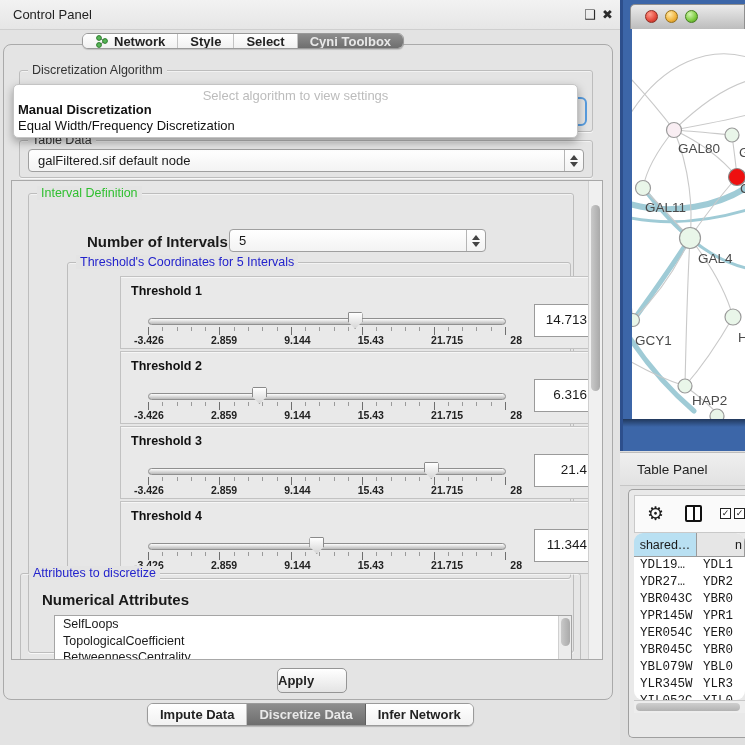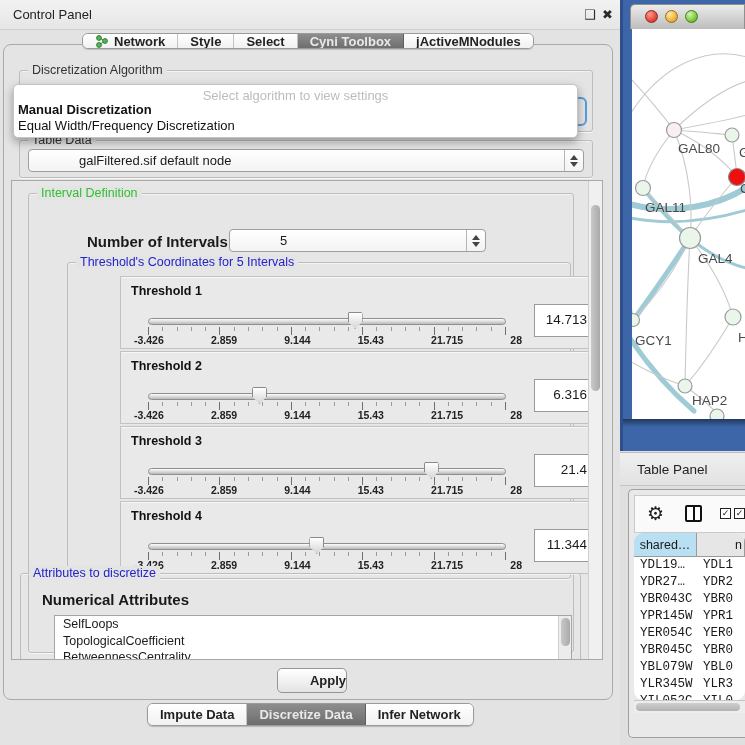--- a/index.html
+++ b/index.html
@@ -25,21 +25,21 @@
   #outer-panel { left:3px; top:44px; width:610px; height:656px; background:#e4e4e4; border:1px solid #aaaaaa; border-radius:8px; }
 
   .titled { position:absolute; border:1px solid #bdbdbd; border-radius:3px; box-shadow:0 1px 0 rgba(255,255,255,.7), inset 0 1px 0 rgba(255,255,255,.5); }
   .titled > .cap { position:absolute; top:-8px; left:8px; background:#e4e4e4; padding:0 4px; font-size:12.5px; }
   .cap.green { color:#2fbf2f; }
   .cap.blue  { color:#2323cc; }
   .cap.dark  { color:#333; }
 
   
   .combo { position:absolute; background:linear-gradient(#ffffff,#f3f3f3); border:1px solid #9f9f9f; border-radius:4px; font-size:13px; display:flex; align-items:center; }
-  .combo .val { flex:1; padding:0 17px; overflow:hidden; white-space:nowrap;margin-left:33px; }
+  .combo .val { flex:1; padding:0 9px; overflow:hidden; white-space:nowrap; }
   .combo .step { width:19px; align-self:stretch; border-left:1px solid #b5b5b5; display:flex; flex-direction:column; align-items:center; justify-content:center; gap:2px; }
   .arr-up { width:0; height:0; border-left:4px solid transparent; border-right:4px solid transparent; border-bottom:5px solid #444; }
   .arr-dn { width:0; height:0; border-left:4px solid transparent; border-right:4px solid transparent; border-top:5px solid #444; }
   .focusring { position:absolute; border:2px solid #579bdd; border-radius:6px; }
 
   
   #popup { left:13px; top:84px; width:565px; height:54px; background:#ffffff; border:1px solid #c4c4c4; border-radius:5px; box-shadow:0 4px 10px rgba(0,0,0,.35); z-index:20; font-size:13px; }
   #popup .hint { text-align:center; color:#bcbcbc; padding-top:3px; height:17px; }
   #popup .item { padding:0 4px; height:16px; line-height:16px; color:#111; }
   #popup .item.bold { font-weight:bold; }
@@ -63,21 +63,21 @@
   .ticklabels { position:absolute; left:-14px; top:57px; width:388px; display:flex; justify-content:space-between; font-size:10.5px; font-weight:600; color:#222; }
   .valbox { position:absolute; left:413px; top:27px; width:60px; height:33px; background:#fff; border:1px solid #9a9a9a; font-size:13.5px; text-align:right; padding:7px 6px 0 0; }
 
   
   #attr-list { position:absolute; left:42px; top:434px; width:518px; height:46px; background:#fff; border:1px solid #a5a5a5; font-size:12.5px; overflow:hidden; }
   #attr-list .li { padding:1px 0 1px 8px; height:16.5px; }
   #attr-sb { position:absolute; right:0; top:0; width:13px; height:46px; background:#ececec; border-left:1px solid #d0d0d0; }
   #attr-sb .vthumb { top:2px; height:28px; }
 
   
-  .btn { position:absolute; background:linear-gradient(#ffffff,#e4e4e4); border:1px solid #959595; border-radius:5px; font-size:13px; font-weight:600; text-align:right; color:#222; }
+  .btn { position:absolute; background:linear-gradient(#ffffff,#e4e4e4); border:1px solid #959595; border-radius:5px; font-size:13px; font-weight:600; text-align:left; color:#222; }
   #btmtabs { left:147px; top:703px; height:23px; display:flex; border:1px solid #9a9a9a; border-radius:6px; overflow:hidden; background:#fff; box-shadow:0 1px 1px rgba(0,0,0,.2); }
 
   
   #netwin { left:620px; top:0; width:125px; height:451px; background:#3c66a8; border-left:3px solid #2d4f8c; }
   #nettitle { left:630px; top:4px; width:115px; height:25px; background:linear-gradient(#ebebeb,#bdbdbd); border:1px solid #8f8f8f; border-bottom:none; border-top-left-radius:5px; }
   .light { position:absolute; top:5px; width:13px; height:13px; border-radius:50%; }
   .lr { left:14px; background:radial-gradient(circle at 35% 30%, #ff9a8c, #e3493c 60%, #a72e24); border:1px solid #8e2b22; }
   .ly { left:34px; background:radial-gradient(circle at 35% 30%, #ffe9a8, #f0b33c 60%, #bb821f); border:1px solid #987017; }
   .lg { left:54px; background:radial-gradient(circle at 35% 30%, #d2f5b0, #7ccb3f 60%, #4c8d22); border:1px solid #447e1e; }
   #canvas { left:632px; top:29px; width:113px; height:390px; background:#ffffff; }
@@ -130,23 +130,20 @@
         <span>Network</span>
       </div>
       <div class="tab">
           <span>Style</span>
         </div>
       <div class="tab">
           <span>Select</span>
         </div>
       <div class="tab sel">
           <span>Cyni Toolbox</span>
-        </div>
-      <div class="tab">
-          <span>jActiveMNodules</span>
         </div>
     </div>
 
     <div class="titled abs" style="left:19px;top:70px;width:574px;height:62px;">
       <span class="cap dark">Discretization Algorithm</span>
     </div>
     <div class="focusring abs" style="left:25px;top:97px;width:562px;height:29px;"></div>
 
     <div id="popup" class="abs">
       <div class="hint">Select algorithm to view settings</div>

